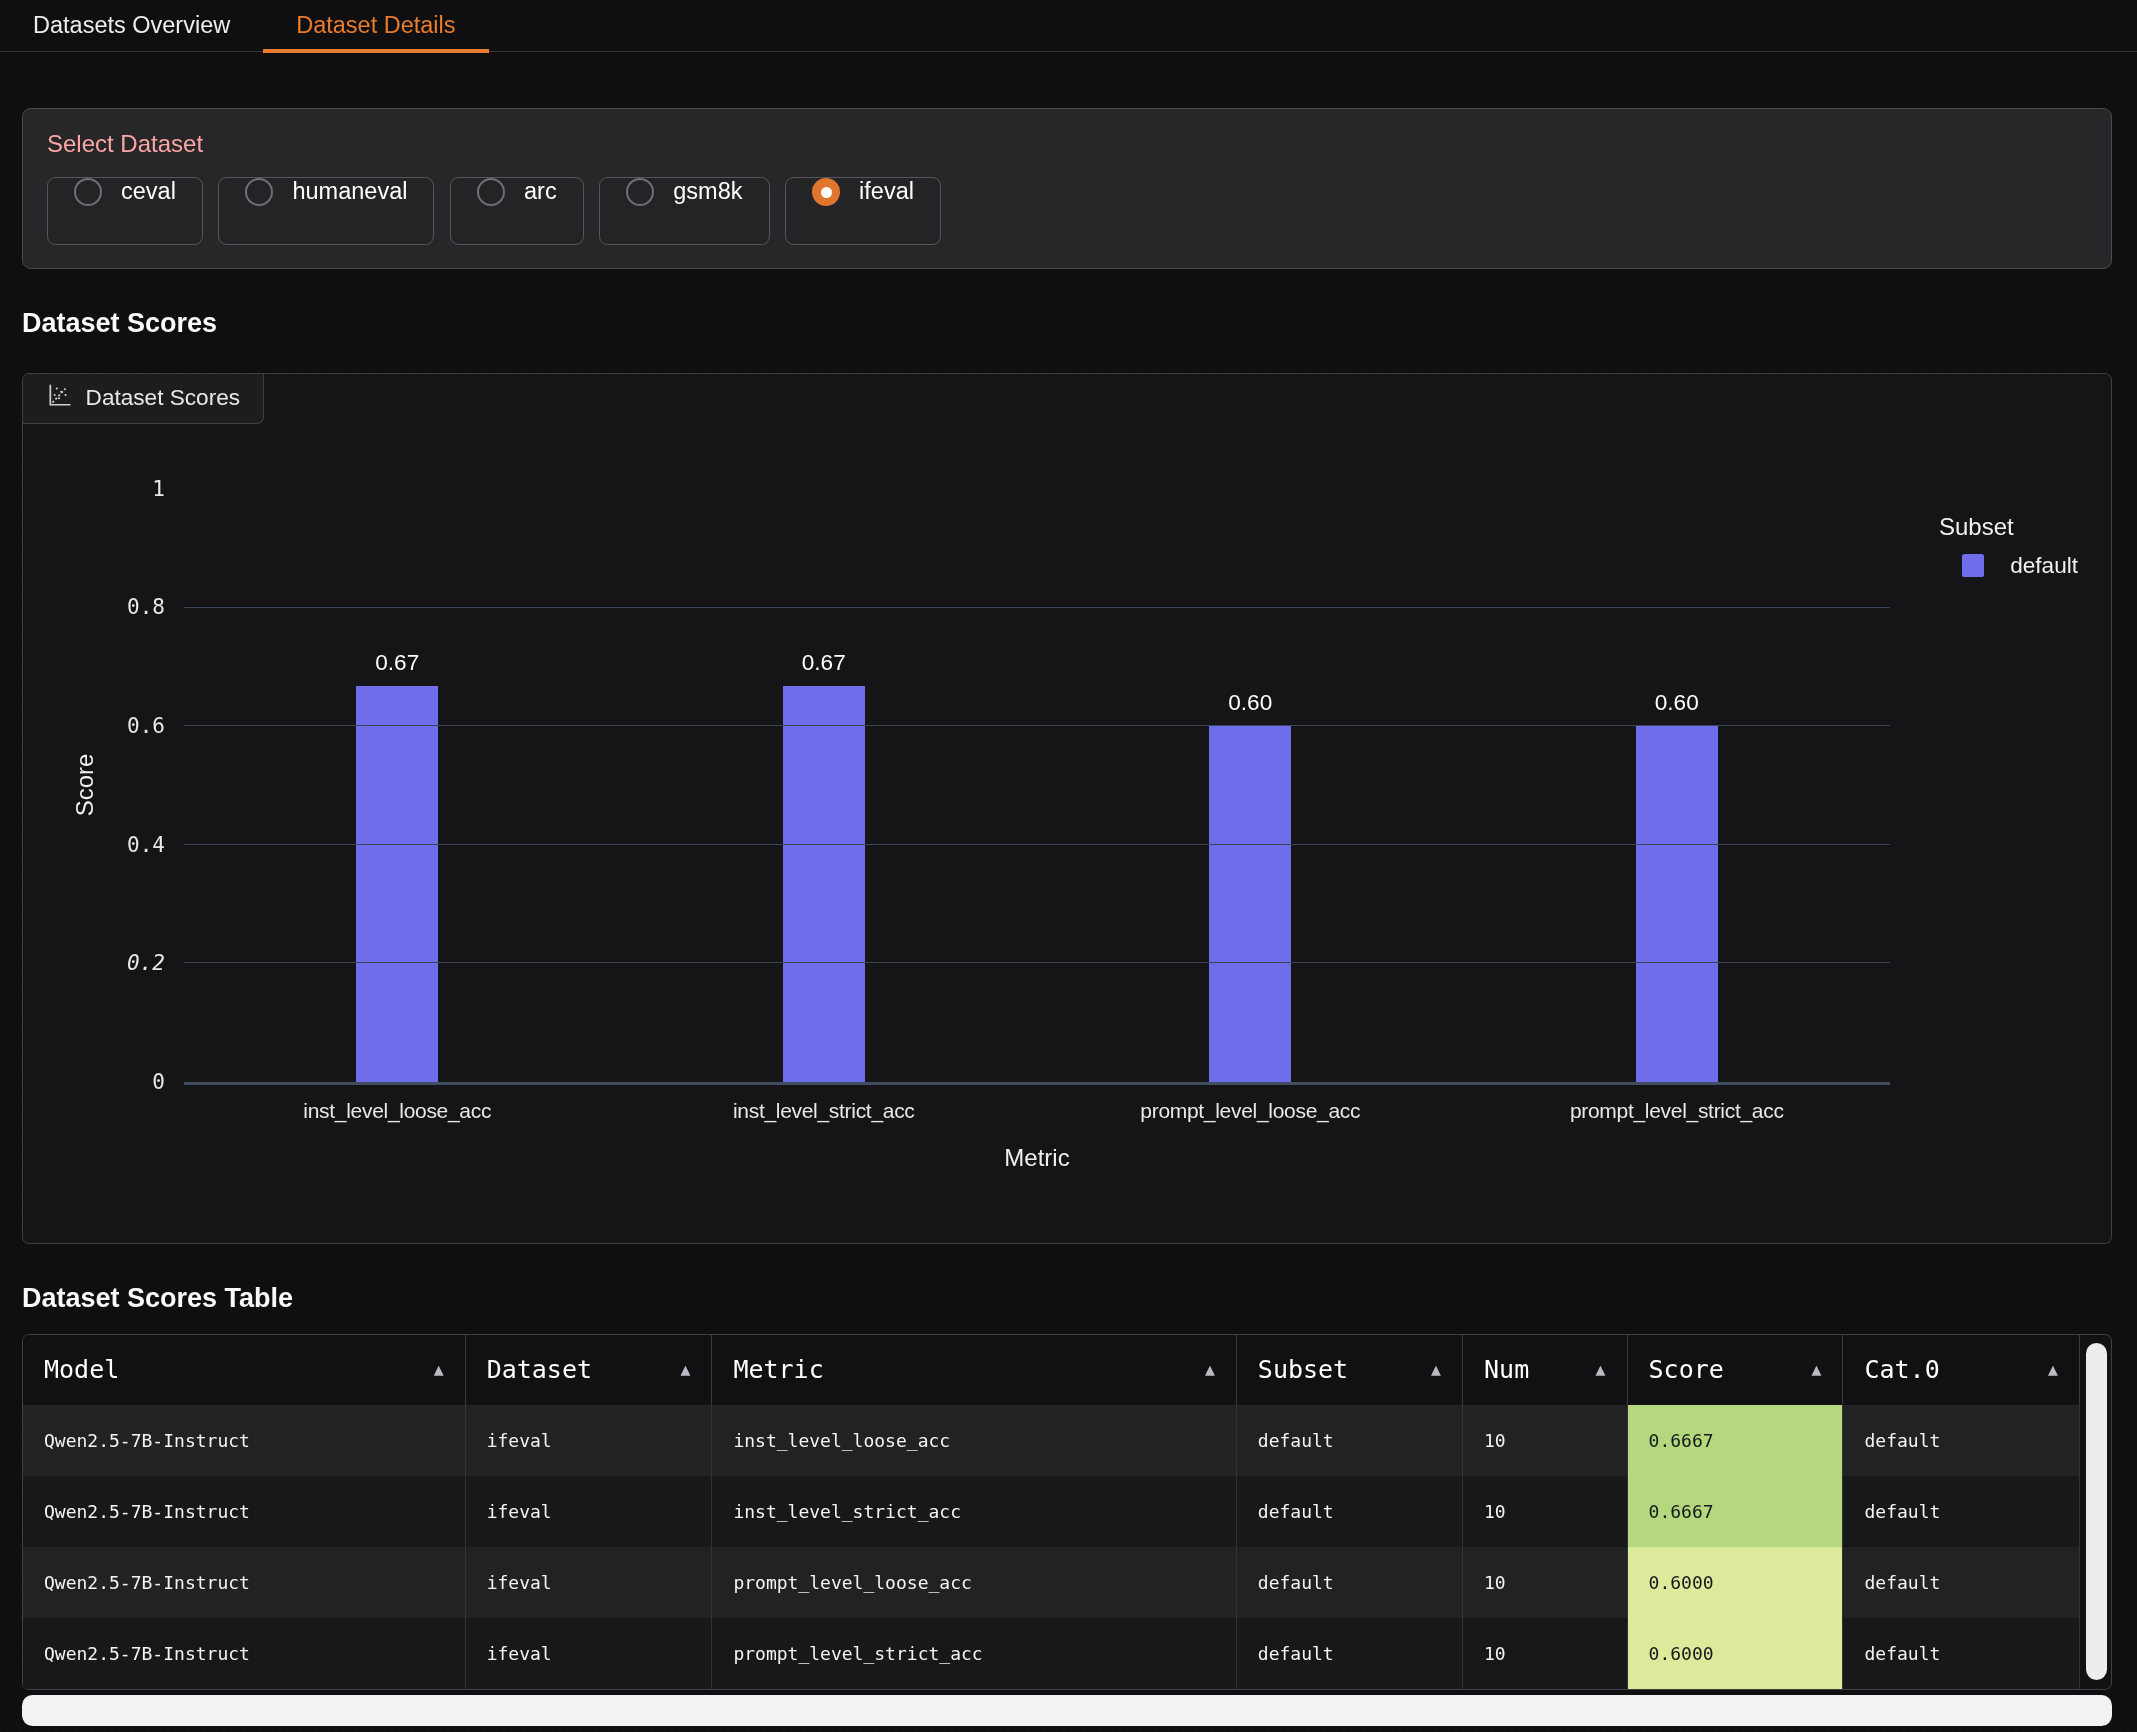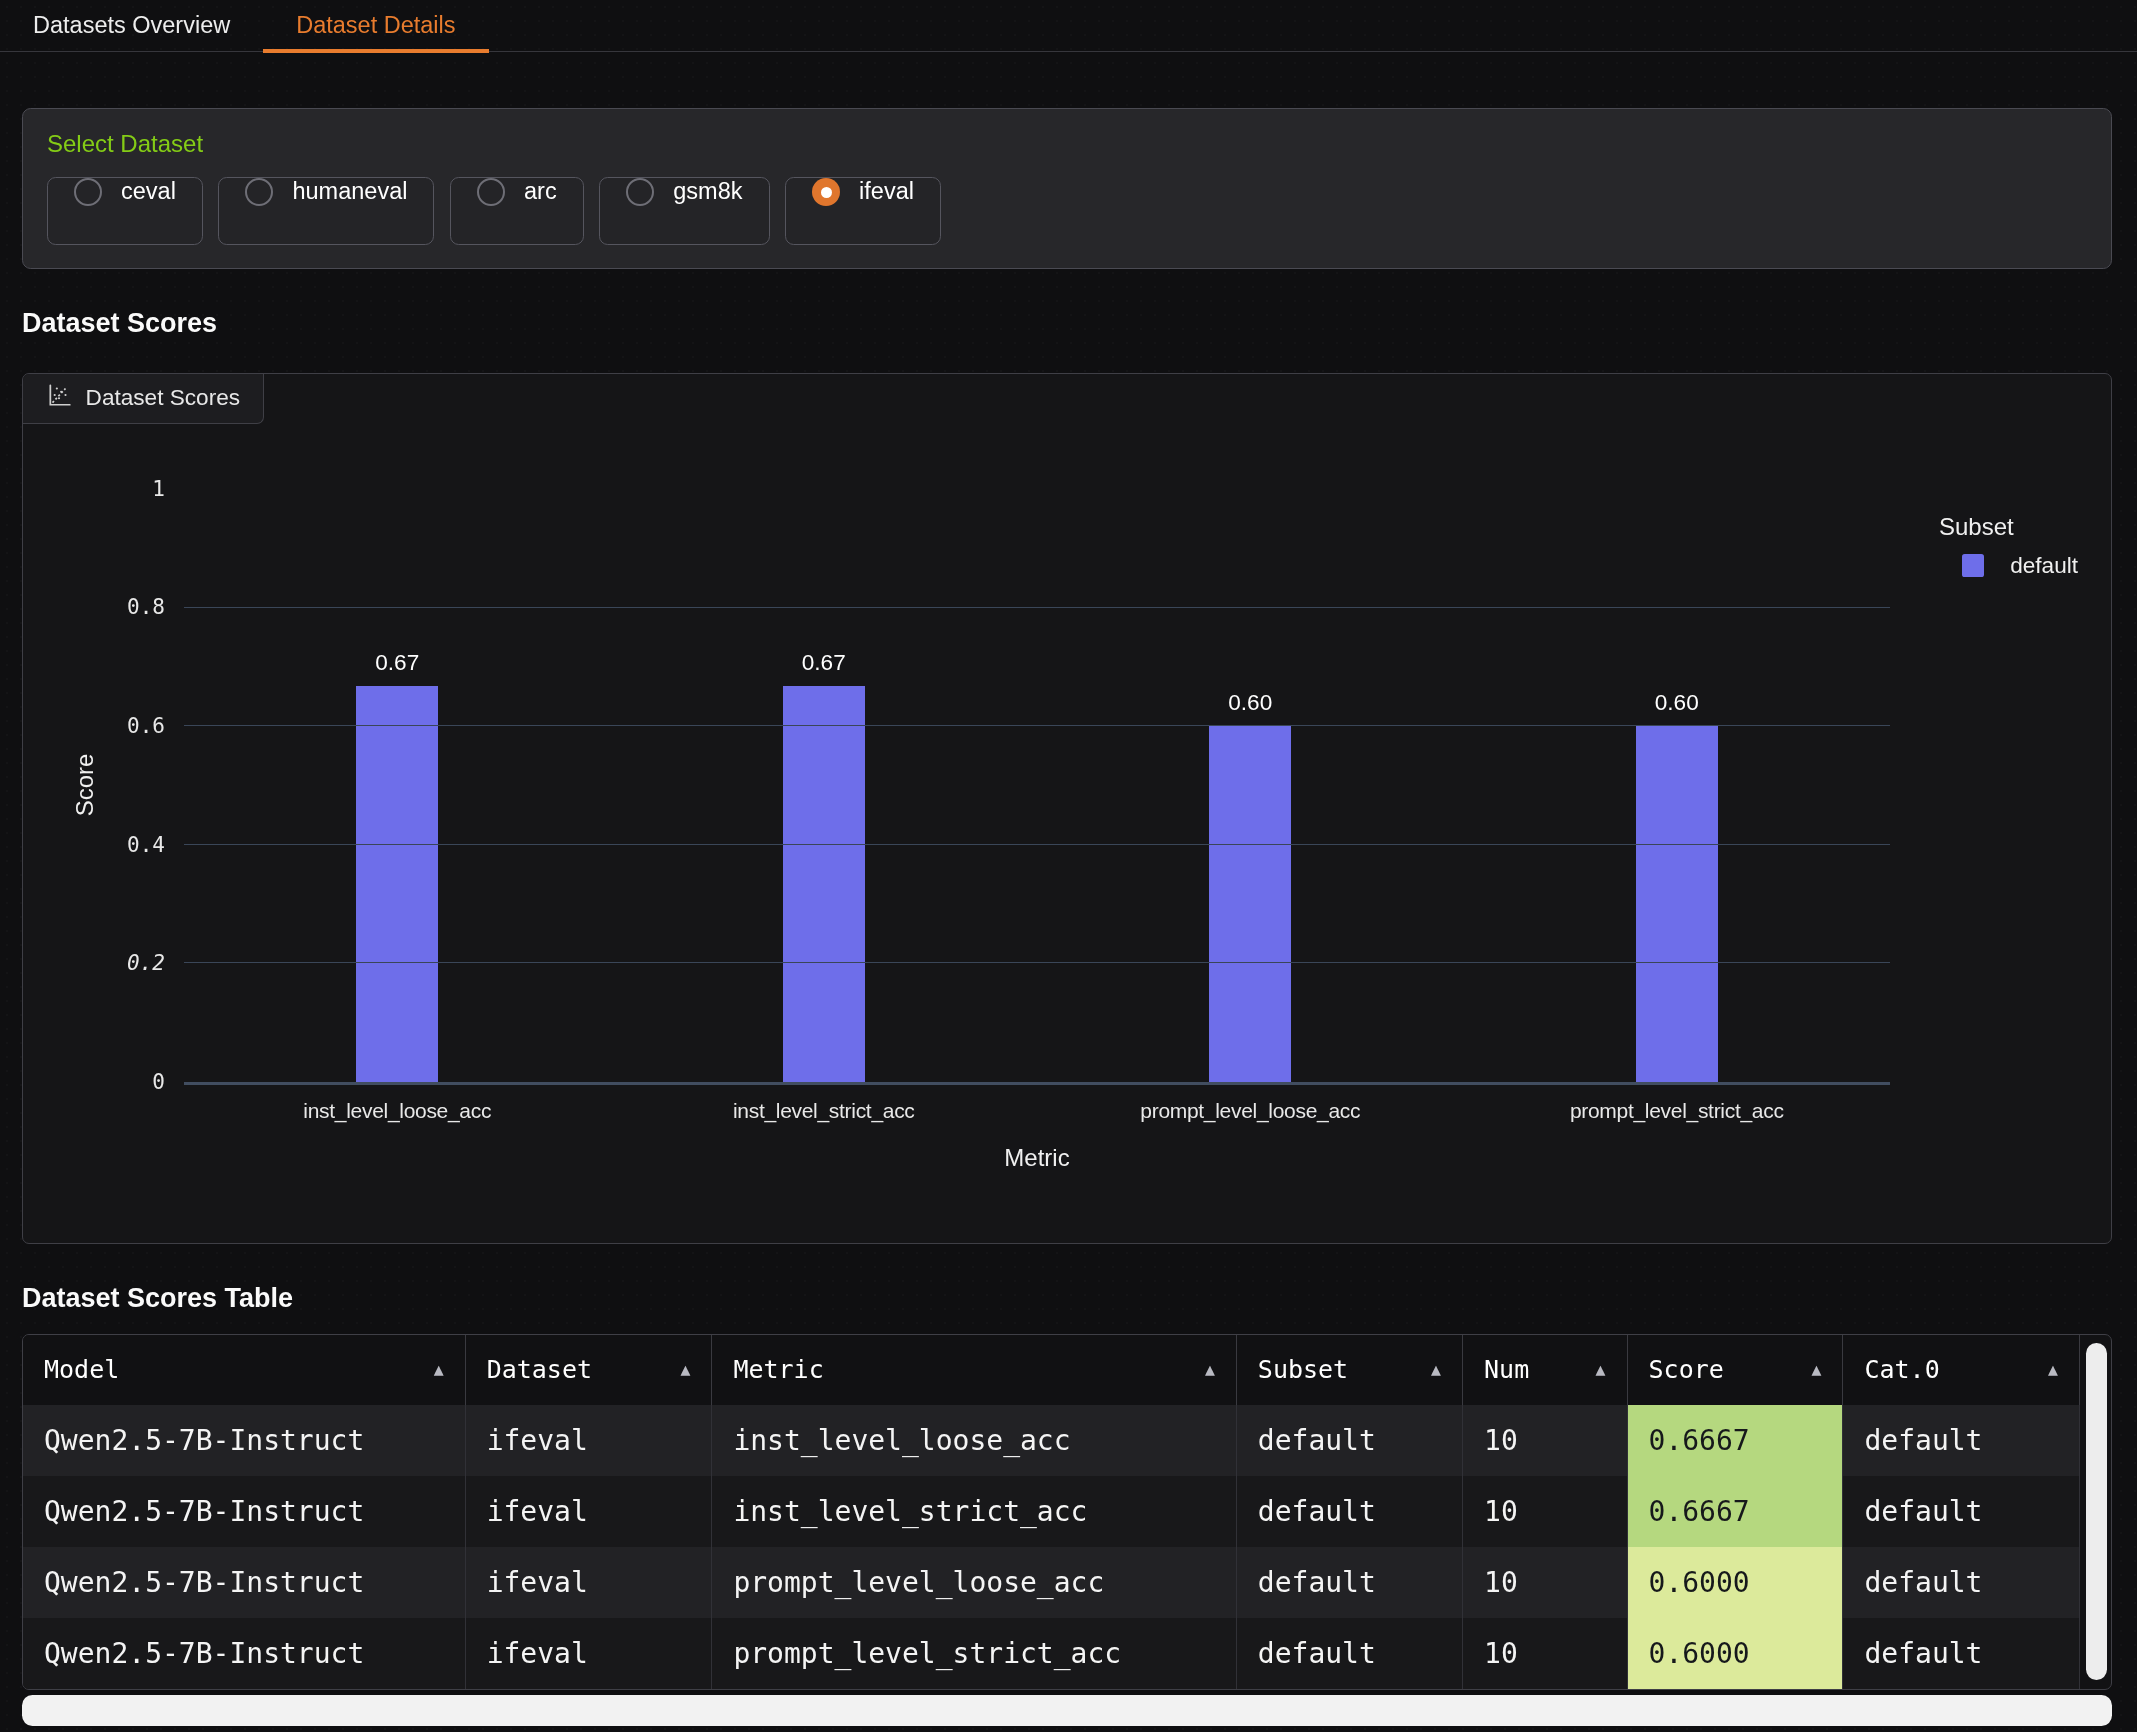--- a/index.html
+++ b/index.html
@@ -18,21 +18,21 @@
   
   .tabbar { display:flex; padding-top:5.2px; border-bottom:1.7px solid #36363c; }
   .tab { padding:7px 33px 12px; font-size:23.5px; color:#ededed; position:relative; cursor:pointer; white-space:nowrap; }
   .tab.active { color:#e87c2e; }
   .tab.active::after { content:""; position:absolute; left:0; right:0; bottom:-1.7px; height:4.3px; background:#e87c2e; }
 
   .content { padding:0 26px 0 22px; }
 
   
   .select-panel { margin-top:56px; background:#27272a; border:0.9px solid #4a4a52; border-radius:8.7px; padding:21px 24px 22.6px; }
-  .select-title { font-size:24px; color:#84cc16; }
+  .select-title { font-size:24px; color:#fca5a5; }
   .radio-row { display:flex; gap:15.6px; margin-top:19px; }
   .radio-box { display:flex; align-items:flex-start; gap:19px; border:0.9px solid #55555e; border-radius:8.7px; padding:0 26px; height:68px; font-size:23.5px; color:#ffffff; cursor:pointer; background:rgba(0,0,0,0.06); }
   .radio-dot { width:28px; height:28px; border-radius:50%; border:2.6px solid #6e6e76; position:relative; flex:none; }
   .radio-dot.selected { border:none; background:#e0762d; }
   .radio-dot.selected::after { content:""; position:absolute; left:50%; top:50%; width:11.3px; height:11.3px; margin:-5.6px 0 0 -5.6px; border-radius:50%; background:#ffffff; }
 
   
   h2.section { font-size:27px; font-weight:700; color:#fafafa; margin:38px 0 0 0; line-height:33px; }
 
   
@@ -60,21 +60,21 @@
   .legend-item { display:flex; align-items:center; gap:26px; margin-left:22.6px; }
   .legend-swatch { width:22.6px; height:22.6px; border-radius:2.6px; background:#6e6eea; flex:none; }
   .legend-label { font-size:22.6px; color:#f0f0f0; }
 
   
   .table-outer { margin-top:19px; position:relative; border:0.9px solid #3f3f46; border-radius:7px; background:#121214; overflow:hidden; }
   table { width:calc(100% - 31px); border-collapse:collapse; table-layout:fixed; font-family:"DejaVu Sans Mono", monospace; }
   thead th { background:#111113; color:#ffffff; font-size:25px; font-weight:400; text-align:center; height:70px; padding:0 21px; border-right:0.9px solid #3a3a40; cursor:pointer; }
   thead th .th-inner { display:flex; align-items:center; justify-content:space-between; gap:8.7px; }
   .sort-arrow { color:#b9bac2; font-size:16.5px; flex:none; }
-  tbody td { font-size:28px; color:#f4f4f4; height:71px; padding:0 21px; border-right:0.9px solid #313137; white-space:nowrap; overflow:hidden; }
+  tbody td { font-size:18px; color:#f4f4f4; height:71px; padding:0 21px; border-right:0.9px solid #313137; white-space:nowrap; overflow:hidden; }
   tbody tr:nth-child(odd) td { background:#222225; }
   tbody tr:nth-child(even) td { background:#18181a; }
   td.score-cell { color:#16181b; }
 
   .vscrollbar { position:absolute; right:4.3px; top:8.7px; bottom:8.7px; width:21px; border-radius:10.4px; background:#ededed; cursor:pointer; }
   .hscrollbar { margin-top:5.2px; height:31px; border-radius:10.4px; background:#f2f2f2; cursor:pointer; }
 </style>
 </head>
 <body>
 

